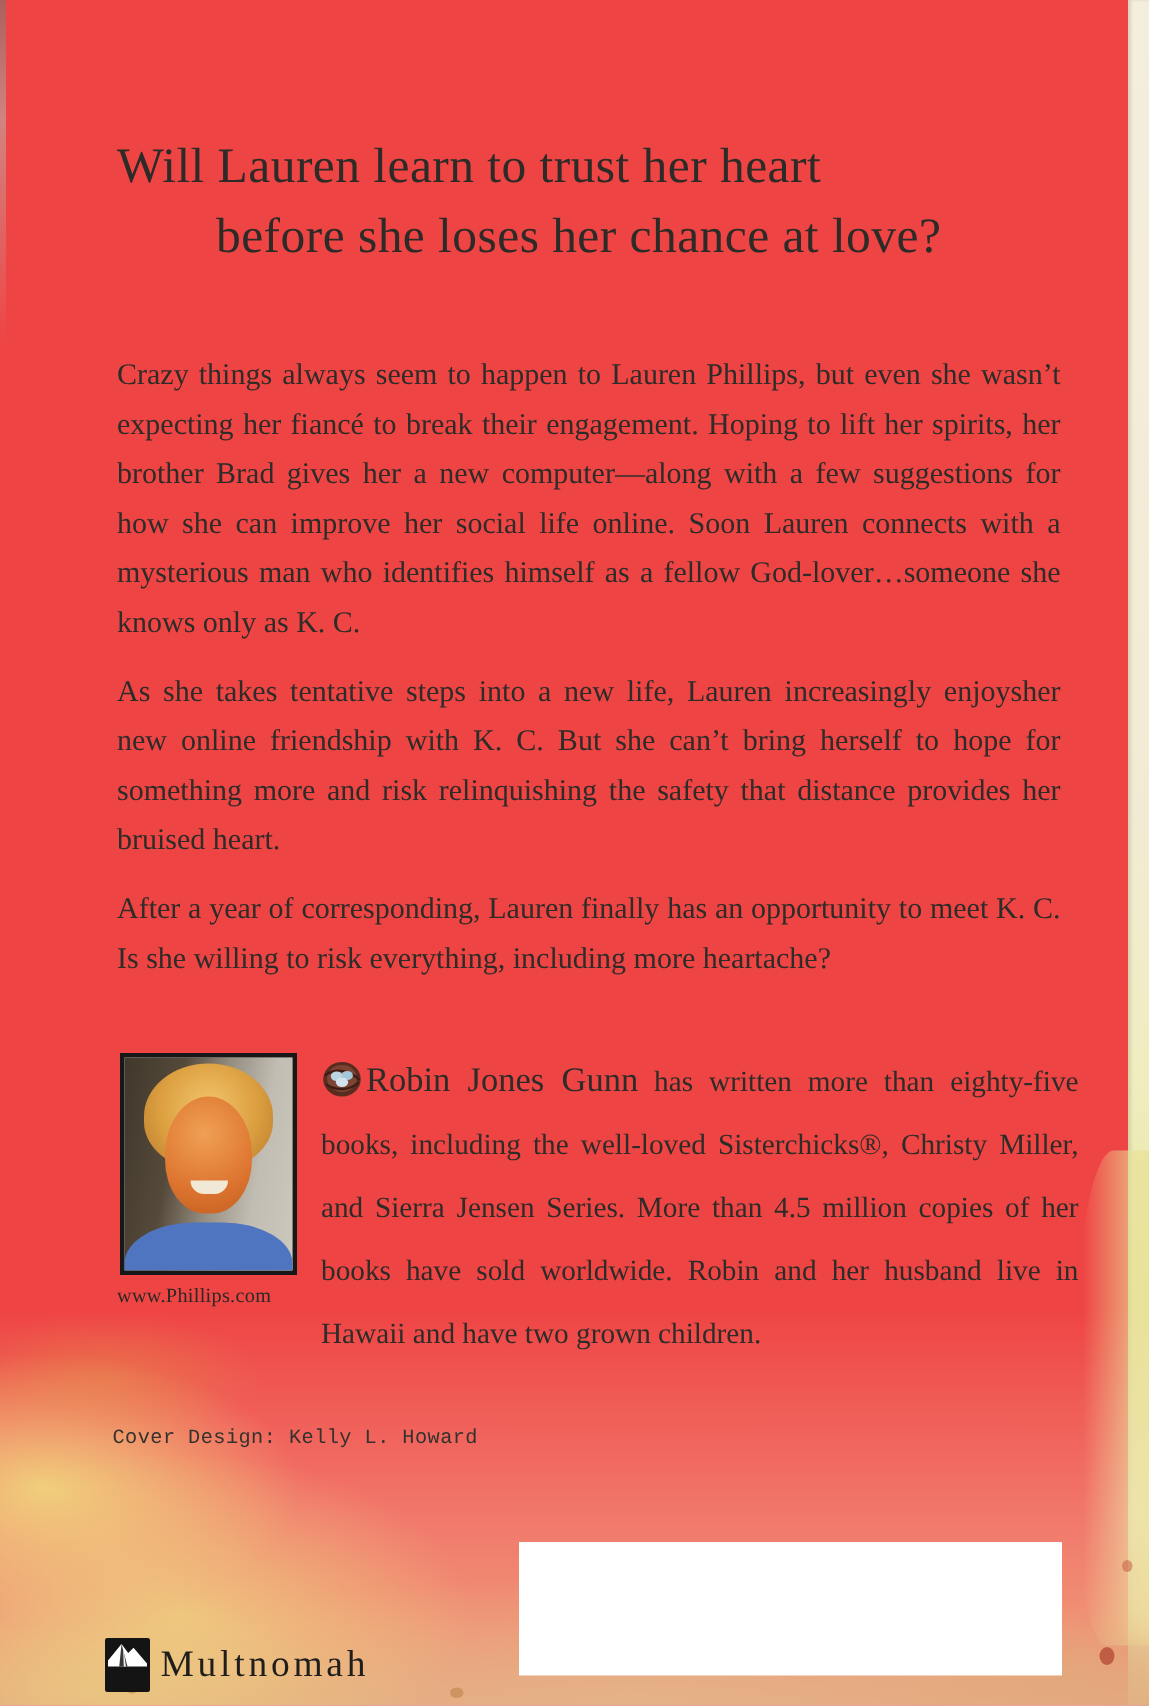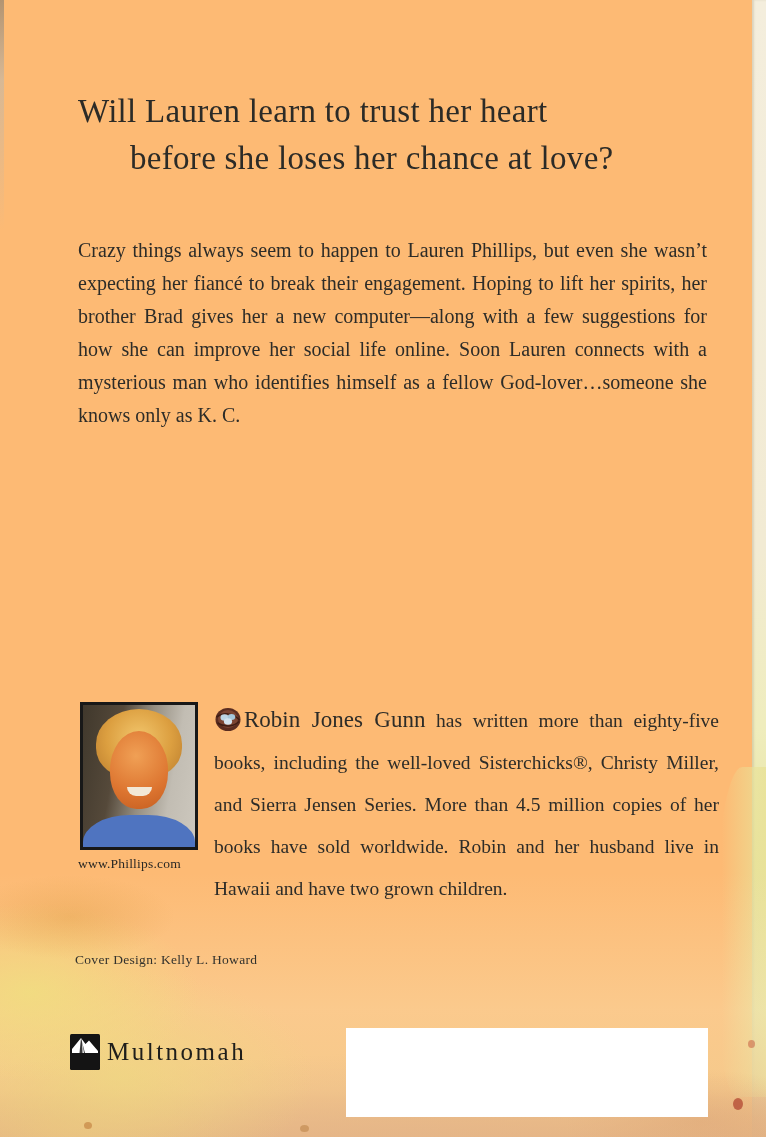--- a/index.html
+++ b/index.html
@@ -1,20 +1,20 @@
 <!DOCTYPE html>
 <html><head>
 <meta charset="utf-8">
 <style>
   html,body{margin:0;padding:0;background:#e8e6e0;}
   .page{
     position:relative;
     width:766px;height:1137px;
     margin:0 auto;
-    background:#fdba74;
+    background:#ef4444;
     overflow:hidden;
     font-family:"Liberation Serif","DejaVu Serif",serif;
     color:#2d2c28;
   }
   
   .left-edge-smudge{
     position:absolute;left:0;top:0;width:4px;height:230px;z-index:1;
     background:linear-gradient(to bottom,#77756f 0%,#b9b7b0 35%,rgba(185,183,176,0) 100%);
     opacity:.55;
   }
@@ -50,21 +50,21 @@
     position:absolute;left:346px;top:1028px;width:362px;height:89px;
     background:#ffffff;z-index:2;
   }
   
   .headline{
     position:absolute;left:78px;top:88px;width:650px;z-index:3;
     font-size:33px;font-weight:400;line-height:47px;margin:0;
     color:#2c2b27;letter-spacing:.3px;
   }
   .headline .hl1{display:block;}
-  .headline .hl2{display:block;margin-left:52px;}
+  .headline .hl2{display:block;margin-left:66px;}
   
   .synopsis{
     position:absolute;left:78px;top:234px;width:641px;z-index:3;
     font-size:20px;line-height:33px;
   }
   .synopsis p{margin:0 12px 13px 0;text-align:justify;}
   
   .photo-frame{
     position:absolute;left:80px;top:702px;width:112px;height:142px;z-index:3;
     border:3px solid #181818;background:#b9b4aa;overflow:hidden;
@@ -87,23 +87,23 @@
   }
   .bio-text{
     position:absolute;left:214px;top:699px;width:505px;z-index:3;margin:0;
     font-size:19.5px;line-height:42px;text-align:justify;
   }
   .nest-icon{display:inline-block;width:28px;height:28px;vertical-align:-6px;margin-right:2px;}
   .author-name{font-size:23px;}
   
   .cover-design{
     position:absolute;left:75px;top:952px;z-index:3;
-    font-size:13.5px;letter-spacing:.3px;color:#33322d;
+    font-size:13.5px;letter-spacing:.3px;color:#33322d;font-family:Liberation Mono, monospace;
   }
-  .publisher{position:absolute;left:70px;top:1034px;z-index:3;}
+  .publisher{position:absolute;left:70px;top:1092px;z-index:3;}
   .pub-row{display:flex;align-items:center;}
   .pub-logo{display:inline-block;width:30px;height:36px;margin-right:7px;}
   .pub-name{font-size:25px;letter-spacing:2.5px;color:#1f1e1b;}
   .pub-tagline{
     margin-top:3px;font-size:15.5px;font-weight:bold;font-style:italic;
     letter-spacing:.4px;color:#262520;
   }
   .pub-site{
     margin-top:2px;font-size:15.5px;font-weight:bold;
     letter-spacing:1.1px;color:#262520;
@@ -124,20 +124,22 @@
   <div class="speck speck4"></div>
   <div class="barcode-blank"></div>
 
   <h1 class="headline">
     <span class="hl1">Will Lauren learn to trust her heart</span>
     <span class="hl2">before she loses her chance at love?</span>
   </h1>
 
   <div class="synopsis">
     <p>Crazy things always seem to happen to Lauren Phillips, but even she wasn’t expecting her fiancé to break their engagement. Hoping to lift her spirits, her brother Brad gives her a new computer—along with a few suggestions for how she can improve her social life online. Soon Lauren connects with a mysterious man who identifies himself as a fellow God-lover…someone she knows only as K. C.</p>
+    <p>As she takes tentative steps into a new life, Lauren increasingly enjoysher new online friendship with K. C. But she can’t bring herself to hope for something more and risk relinquishing the safety that distance provides her bruised heart.</p>
+    <p>After a year of corresponding, Lauren finally has an opportunity to meet K. C. Is she willing to risk everything, including more heartache?</p>
   </div>
 
   <div class="photo-frame">
     <div class="photo-bg"></div>
     <div class="photo-hair"></div>
     <div class="photo-face"></div>
     <div class="photo-smile"></div>
     <div class="photo-shirt"></div>
   </div>
   <div class="photo-caption">www.Phillips.com</div>

